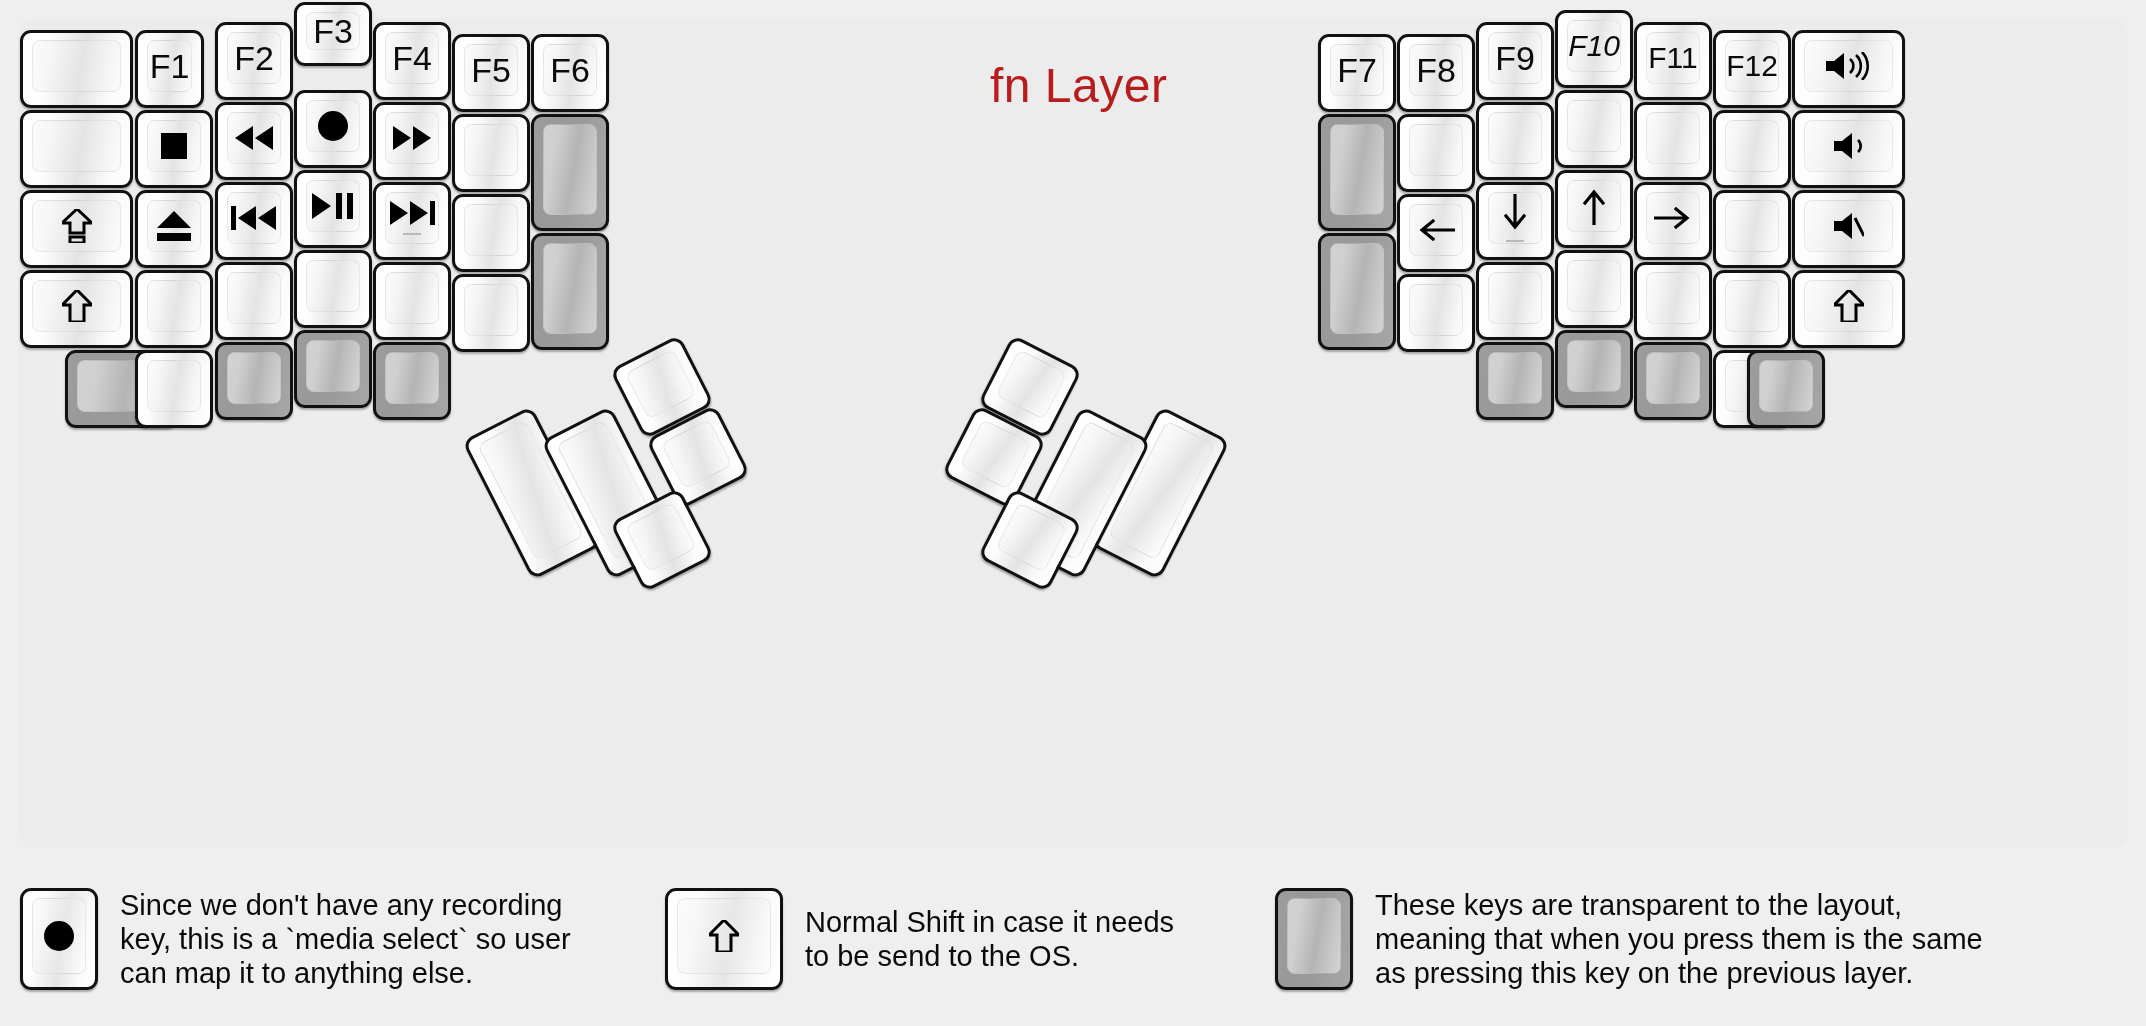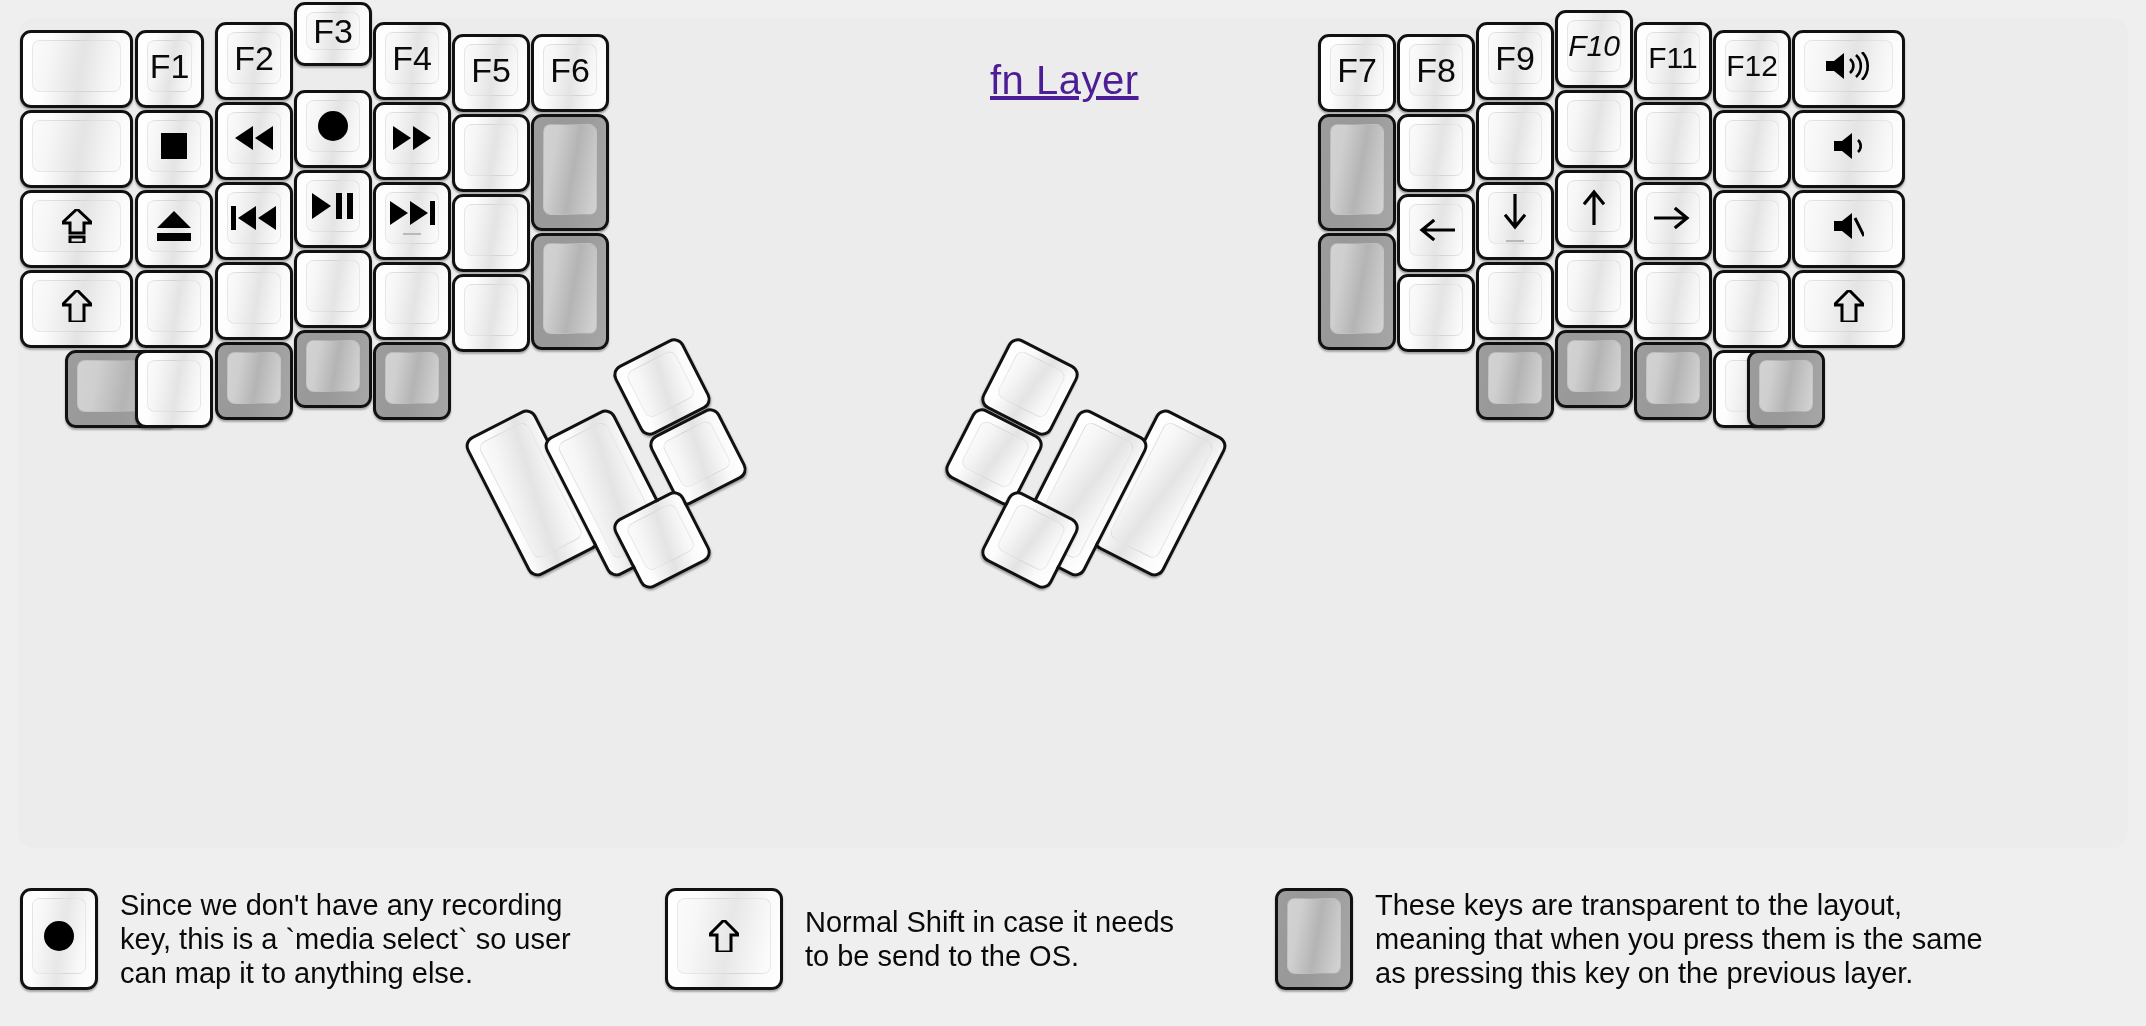--- a/index.html
+++ b/index.html
@@ -15,24 +15,23 @@
   .plate{
     position:absolute;left:18px;top:18px;
     width:2110px;height:830px;
     background:#ececec;
     border-radius:16px;
   }
 
   
   .title{
     position:absolute;
-    font-size:40px;color:#4c1d95;
+    font-size:48px;color:#b91c1c;
     letter-spacing:.5px;
     white-space:nowrap;
-    text-decoration:underline;
   }
 
   
   .key{
     position:absolute;
     box-sizing:border-box;
     border:3px solid #111;
     border-radius:11px;
     background:linear-gradient(100deg,#ffffff 0%,#fdfdfd 25%,#e3e3e3 55%,#fafafa 80%,#ffffff 100%);
     box-shadow:0 2px 2px rgba(0,0,0,.30);

